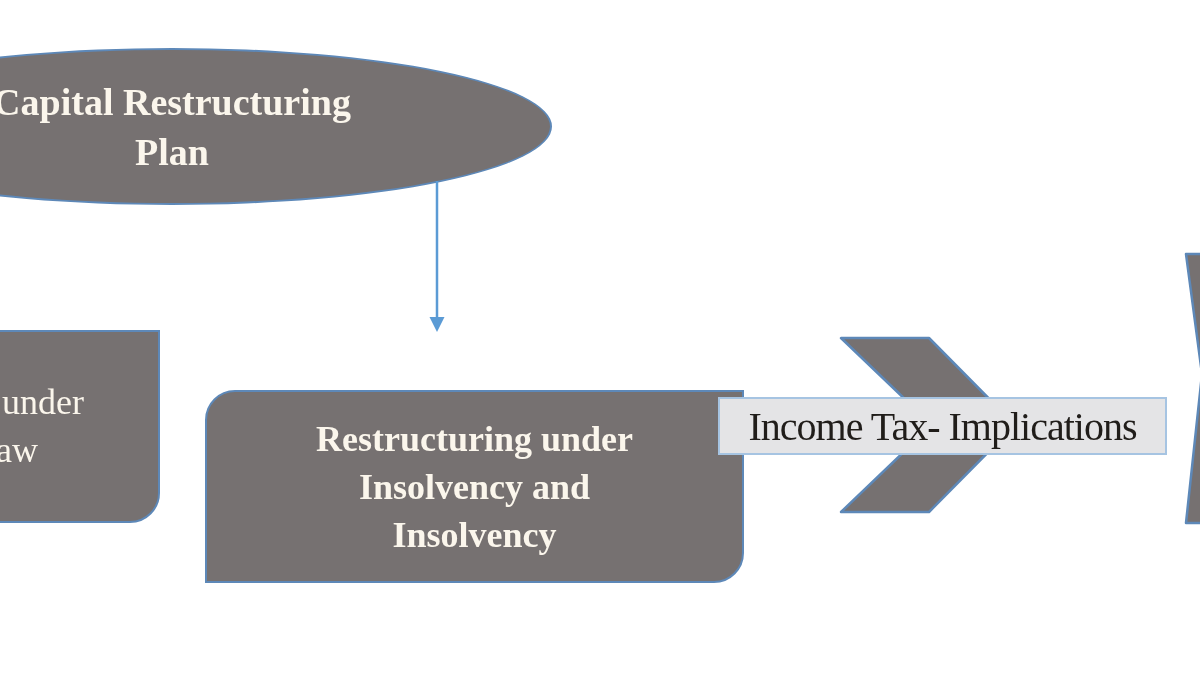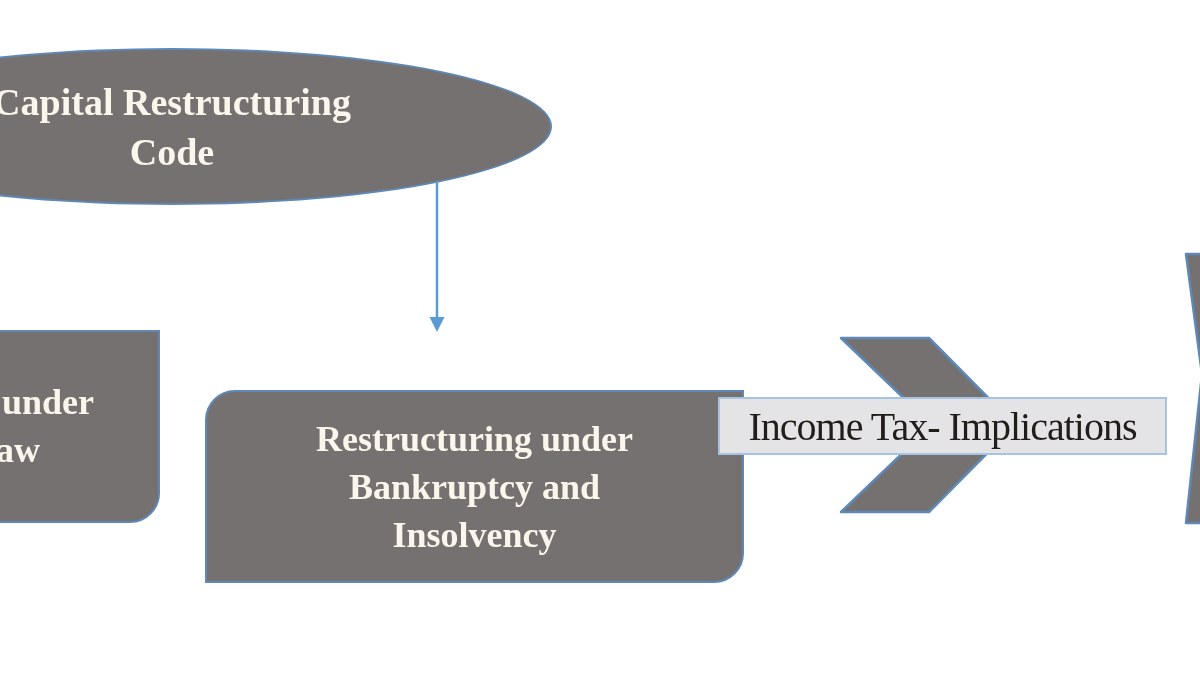--- a/index.html
+++ b/index.html
@@ -55,21 +55,21 @@
     border-radius: 30px 0 30px 0;
     display: flex; flex-direction: column;
     justify-content: center; align-items: center;
   }
   #company-law-box { left: -240px; top: 330px; width: 400px; height: 193px; }
   #ibc-box { left: 205px; top: 348px; width: 539px; height: 193px; margin-top: 42px; }
   #ibc-box .node-text { font-size: 36px; line-height: 48px; }
 
   .frag {
     color: var(--text-light);
-    font-weight: bold;
+    font-weight: normal;
     font-size: 36px;
     line-height: 48px;
     white-space: nowrap;
   }
   #frag-under { left: 2px; top: 378px; }
   #frag-aw { left: -4px; top: 426px; }
 
   
   #tax-label {
     left: 718px; top: 397px; width: 449px; height: 58px;
@@ -84,37 +84,37 @@
     white-space: nowrap;
   }
 </style>
 </head>
 <body>
 
 <div id="canvas">
 
   <div id="plan-ellipse" class="abs">
     <span class="node-text">Capital Restructuring</span>
-    <span class="node-text">Code</span>
+    <span class="node-text">Plan</span>
   </div>
 
   <svg id="connector-layer" class="abs" viewBox="0 0 1200 675" xmlns="http://www.w3.org/2000/svg" aria-hidden="true">
     <line class="arrow-line" x1="437" y1="181" x2="437" y2="318"></line>
     <polygon class="arrow-head" points="429.5,317 444.5,317 437,332"></polygon>
     <polygon class="chev" points="841,338 929,338 1015,425 929,512 841,512 932,425"></polygon>
     <polygon class="chev" points="1186,254 1340,254 1420,388 1340,523 1186,523 1202,374"></polygon>
   </svg>
 
   <div id="company-law-box" class="abs flow-box"></div>
   <span id="frag-under" class="abs frag">under</span>
   <span id="frag-aw" class="abs frag">aw</span>
 
   <div id="ibc-box" class="abs flow-box">
     <span class="node-text">Restructuring under</span>
-    <span class="node-text">Bankruptcy and</span>
+    <span class="node-text">Insolvency and</span>
     <span class="node-text">Insolvency</span>
   </div>
 
   <div id="tax-label" class="abs">
     <span>Income Tax- Implications</span>
   </div>
 
 </div>
 
 </body></html>

